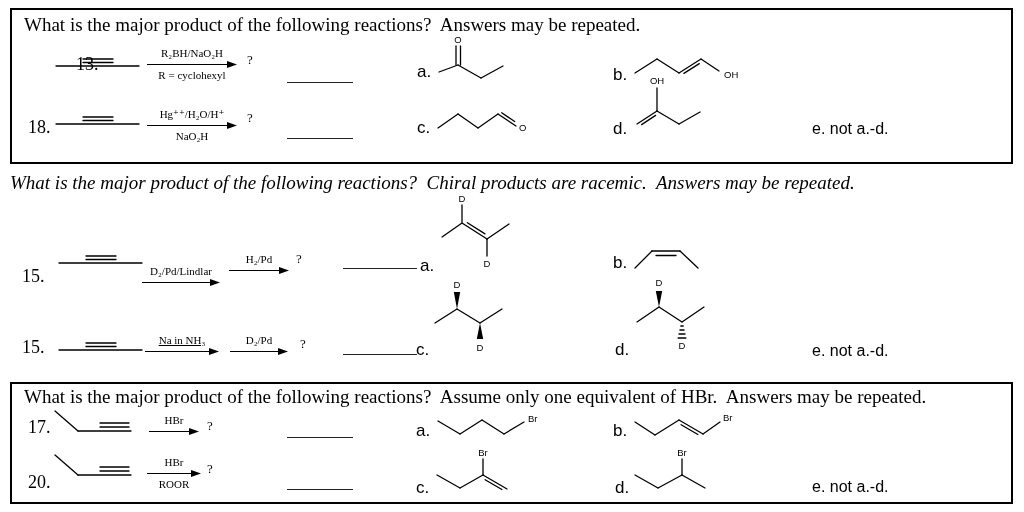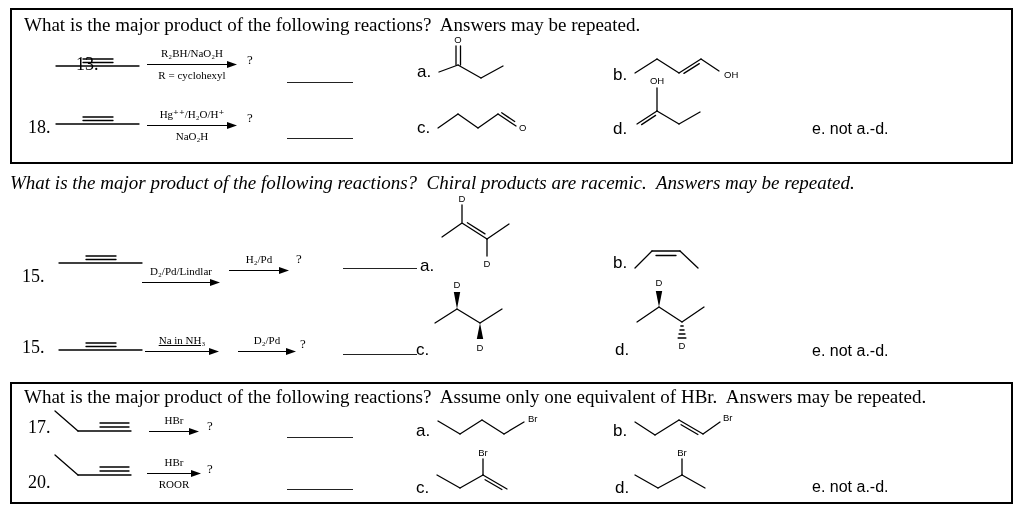--- a/index.html
+++ b/index.html
@@ -159,21 +159,21 @@
     <line x1="28" y1="8.5" x2="58" y2="8.5"></line>
     <line x1="28" y1="5" x2="58" y2="5"></line>
 </svg>
 <div class="abs rxn" style="left:143px; top:334px; width:78px;text-decoration:underline;">
   <div>Na in NH₃</div>
   <svg class="arr" width="74" height="9">
     <line x1="0" y1="4.5" x2="66" y2="4.5"></line>
       <polygon points="64,1 74,4.5 64,8"></polygon>
   </svg>
 </div>
-<div class="abs rxn" style="left:237px; top:334px; width:60px;">
+<div class="abs rxn" style="left:229px; top:334px; width:60px;">
   <div>D₂/Pd</div>
   <svg class="arr" width="58" height="9">
     <line x1="0" y1="4.5" x2="50" y2="4.5"></line>
       <polygon points="48,1 58,4.5 48,8"></polygon>
   </svg>
 </div>
 <div class="abs qmark" style="left:300px; top:336px;">?</div>
 <div class="abs blank" style="left:343px; top:354px; width:74px;"></div>
 
 <div class="abs optlab" style="left:416px; top:340px;">c.</div>

